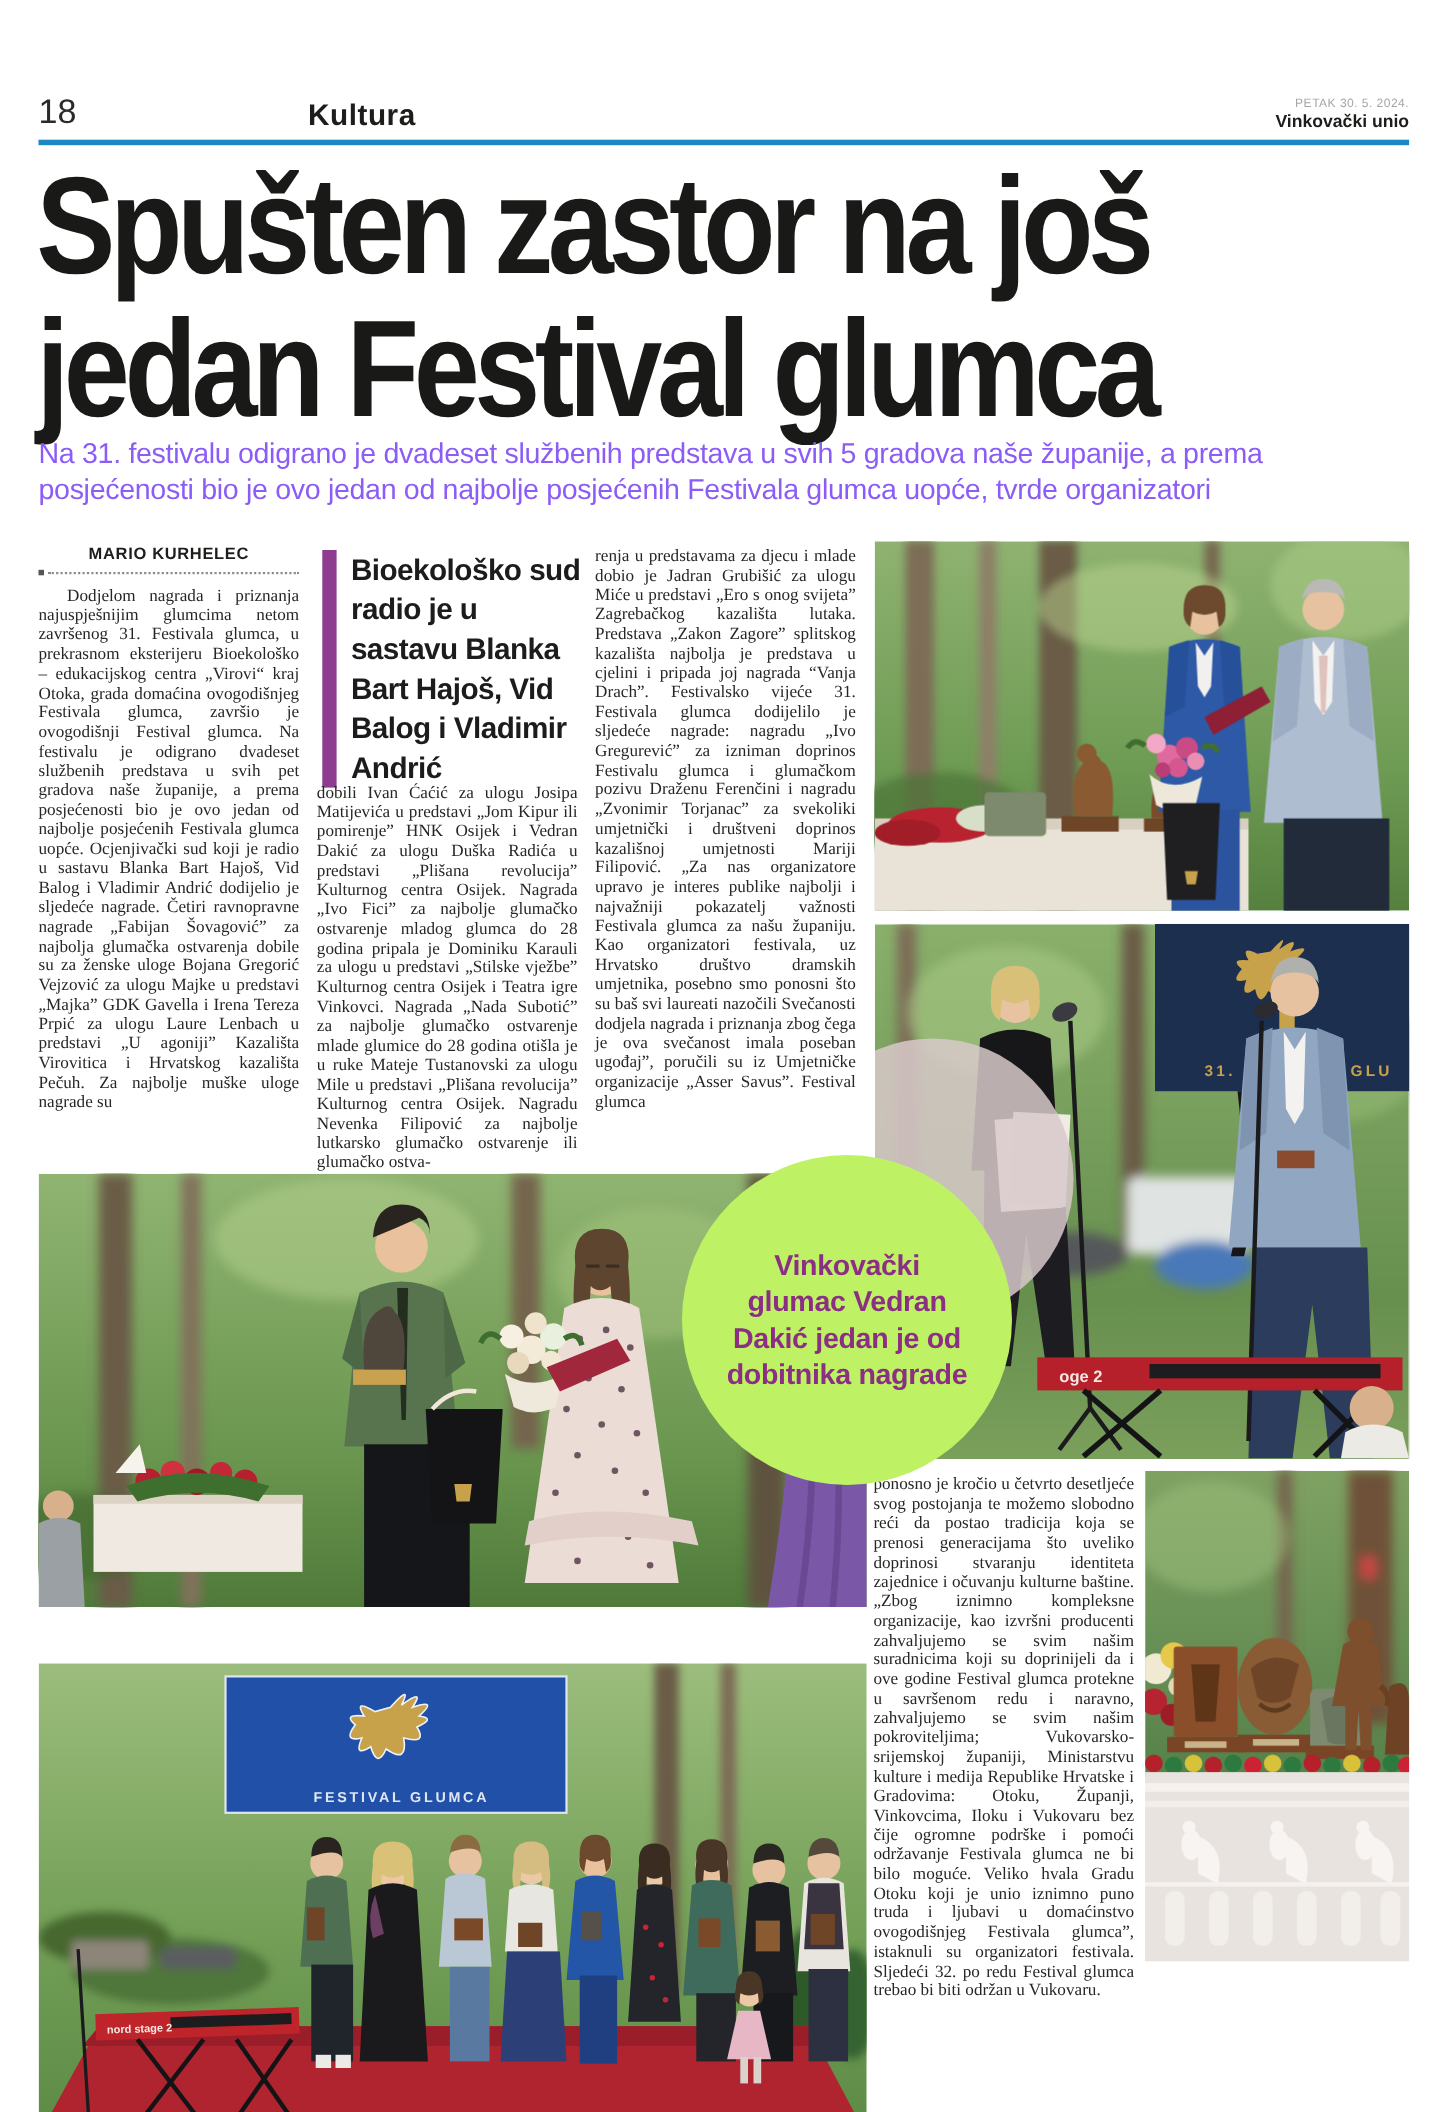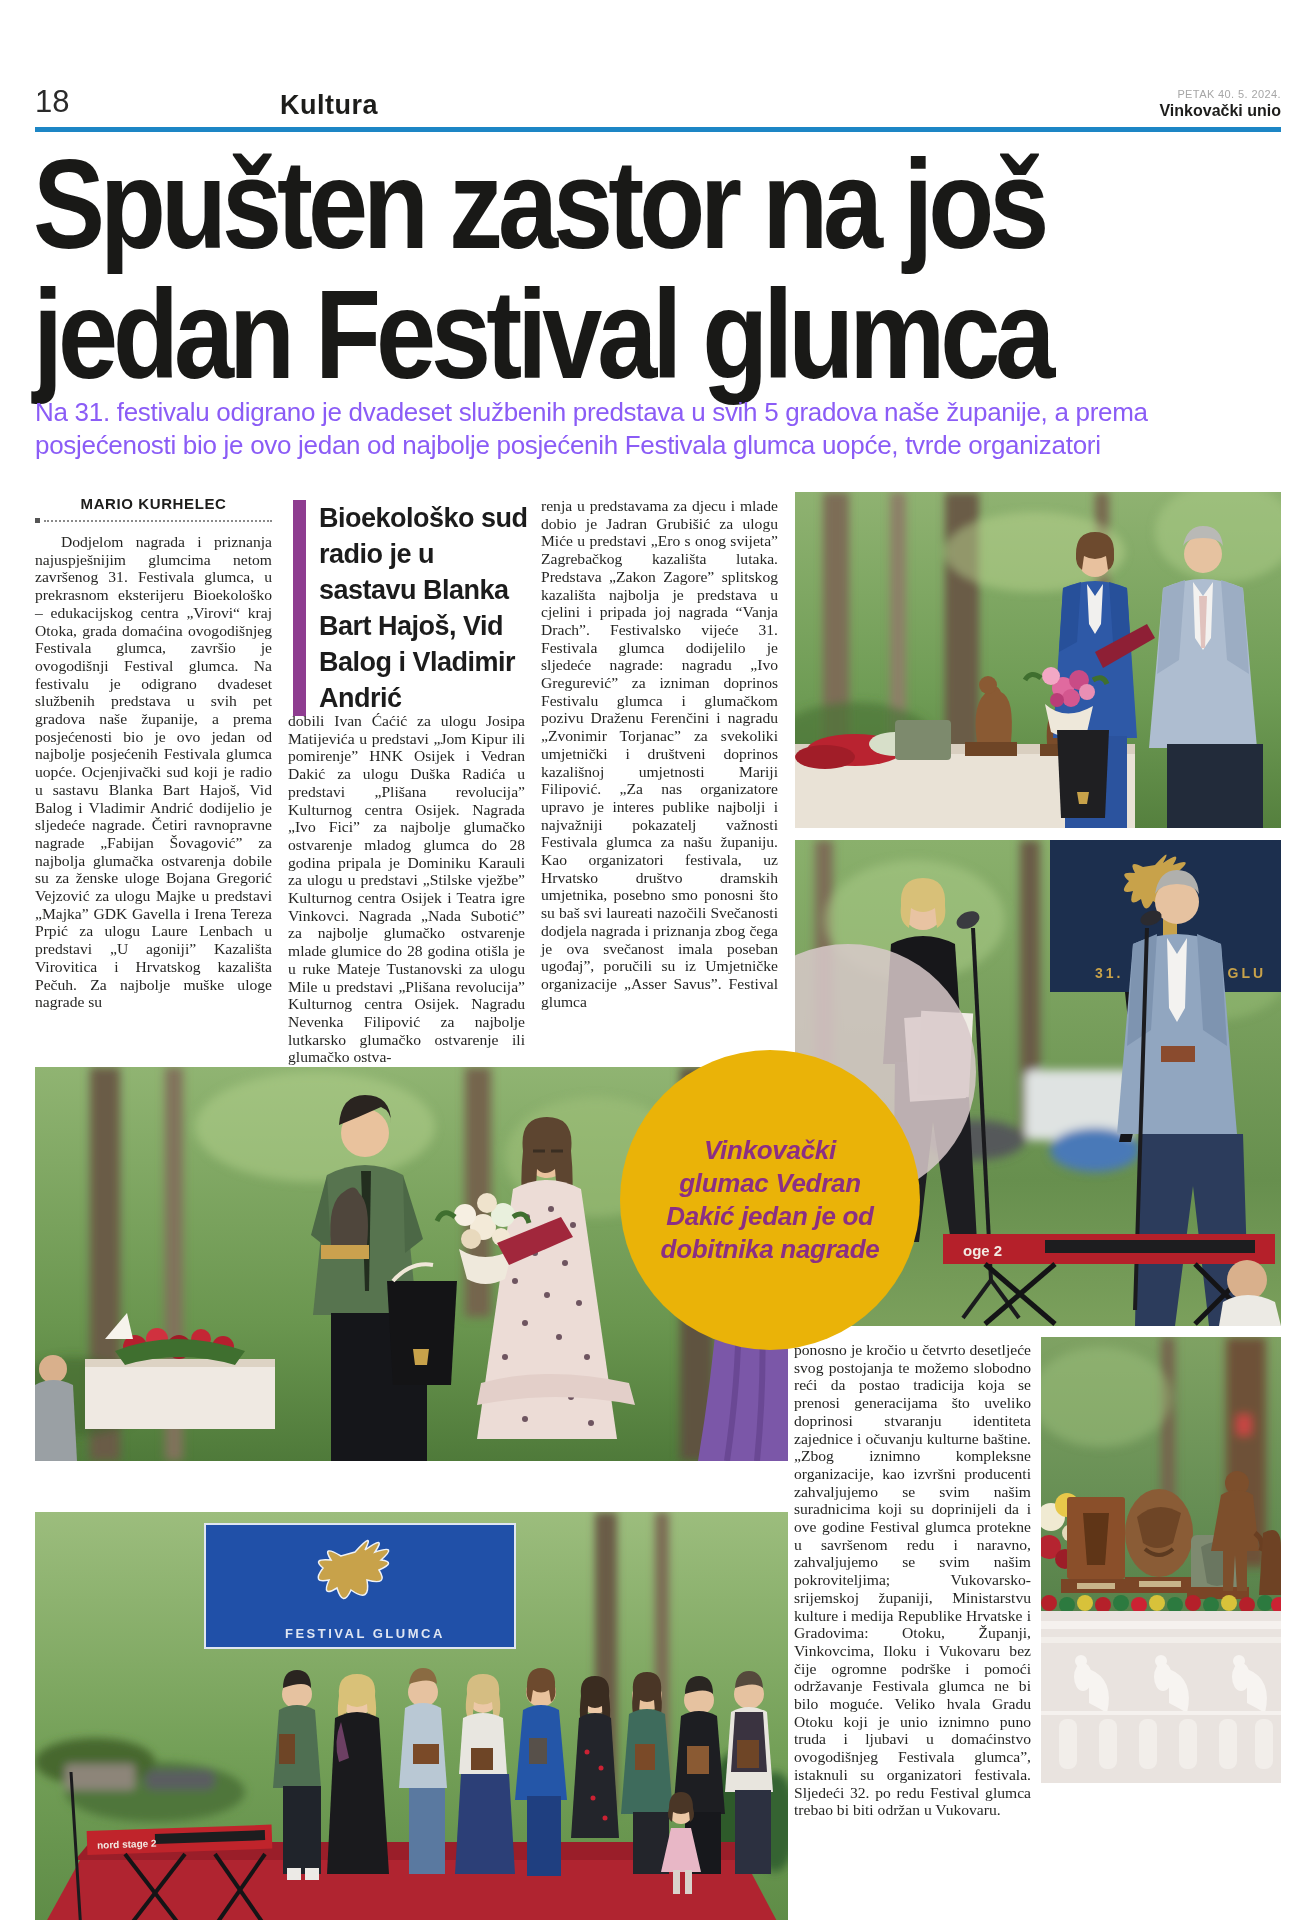--- a/index.html
+++ b/index.html
@@ -20,36 +20,36 @@
   .byline{font-family:"Liberation Sans",sans-serif;font-weight:700;font-size:15px;color:#1d1d1b;text-align:center;letter-spacing:.6px;}
   .dotrule{border-top:2px dotted #8a8a8a;height:0;}
   .dotsq{width:5px;height:5px;background:#555;}
   .bodycol{font-size:15.6px;line-height:17.7px;text-align:justify;color:#262624;}
   .indent{text-indent:26px;}
   
   .pullquote{border-left:13px solid #8e3c90;padding-left:13px;
              font-family:"Liberation Sans",sans-serif;font-weight:900;font-size:27px;line-height:36px;
              color:#1c1c1c;letter-spacing:-.5px;}
   
-  .circle{width:300px;height:300px;border-radius:50%;background:#eab308;display:flex;align-items:center;justify-content:center;
-          text-align:center;z-index:6;font-style:italic;}
+  .circle{width:300px;height:300px;border-radius:50%;background:#bef264;display:flex;align-items:center;justify-content:center;
+          text-align:center;z-index:6;}
   .circle-text{font-family:"Liberation Sans",sans-serif;font-weight:900;font-size:26px;line-height:33px;color:#8b2f84;
                width:228px;letter-spacing:-.3px;}
   .photo{overflow:hidden;z-index:1;}
   .photo svg{display:block;}
   .deco-circle{position:absolute;border-radius:50%;background:rgba(216,201,202,.85);z-index:3;}
 </style>
 </head>
 <body>
 
 <div id="canvas">
 
   <div class="abs pagenum" style="left:35px;top:84px;">18</div>
   <div class="abs section" style="left:236px;top:90px;margin-left:44px;">Kultura</div>
-  <div class="abs dateline" style="right:30px;top:88px;width:300px;">PETAK 40. 5. 2024.</div>
+  <div class="abs dateline" style="right:30px;top:88px;width:300px;">PETAK 30. 5. 2024.</div>
   <div class="abs pubname" style="right:30px;top:102px;width:300px;">Vinkovački unio</div>
   <div class="abs bluerule" style="left:35px;top:127px;width:1246px;"></div>
 
   <div class="abs" style="left:33px;top:140px;width:1250px;">
     <div class="headline">
       <div>Spušten zastor na još</div>
       <div>jedan Festival glumca</div>
     </div>
   </div>
 

